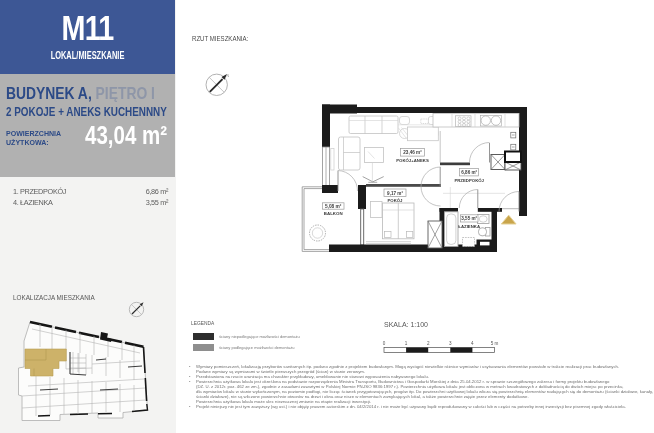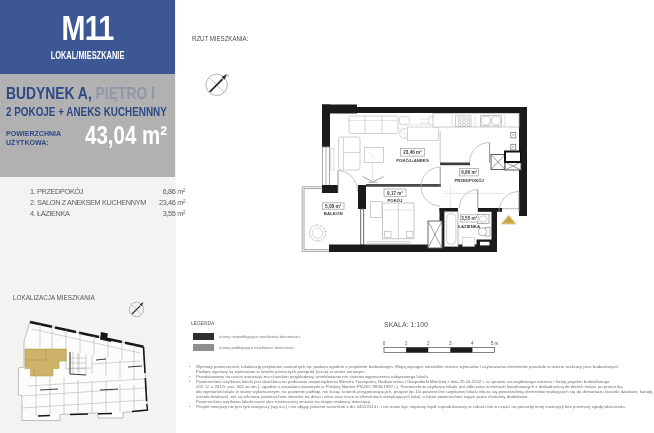--- a/index.html
+++ b/index.html
@@ -28,25 +28,24 @@
 
 <div class="abs" style="left:6px;top:104.5px;width:190px;font-size:13px;font-weight:bold;color:#2c4a87;
      transform:scale(0.76,1);transform-origin:0 0;white-space:nowrap;line-height:14px;">2 POKOJE + ANEKS KUCHENNNY</div>
 
 <div class="abs" style="left:6px;top:129px;width:80px;font-size:8px;font-weight:bold;color:#2c4a87;
      line-height:9px;transform:scale(0.88,1);transform-origin:0 0;">POWIERZCHNIA<br>UŻYTKOWA:</div>
 
 <div class="abs" style="left:85px;top:123px;width:95px;font-size:25px;font-weight:bold;color:#ffffff;
      transform:scale(0.82,1);transform-origin:0 0;white-space:nowrap;line-height:25px;">43,04 m²</div>
 
-<div class="abs" style="left:30px;top:187px;width:155px;font-size:7.3px;color:#5e5e5e;letter-spacing:-0.35px;">
+<div class="abs" style="left:13px;top:187px;width:155px;font-size:7.3px;color:#5e5e5e;letter-spacing:-0.35px;">
 
   <div style="position:relative;height:11px;">1. PRZEDPOKÓJ<span style="position:absolute;right:0;">6,86 m²</span></div>
 
-  <div style="position:relative;height:11px;">2. SALON Z ANEKSEM KUCHENNYM<span style="position:absolute;right:0;">23,46 m²</span></div>
 
 
   <div style="position:relative;height:11px;">4. ŁAZIENKA<span style="position:absolute;right:0;">3,55 m²</span></div>
 </div>
 
 <div class="abs" style="left:13px;top:292.5px;font-size:8px;color:#565656;transform:scale(0.79,1);
      transform-origin:0 0;">LOKALIZACJA MIESZKANIA</div>
 
 <div class="abs" style="left:192px;top:34px;font-size:8px;color:#4a4a4a;transform:scale(0.76,1);
      transform-origin:0 0;">RZUT MIESZKANIA:</div>

